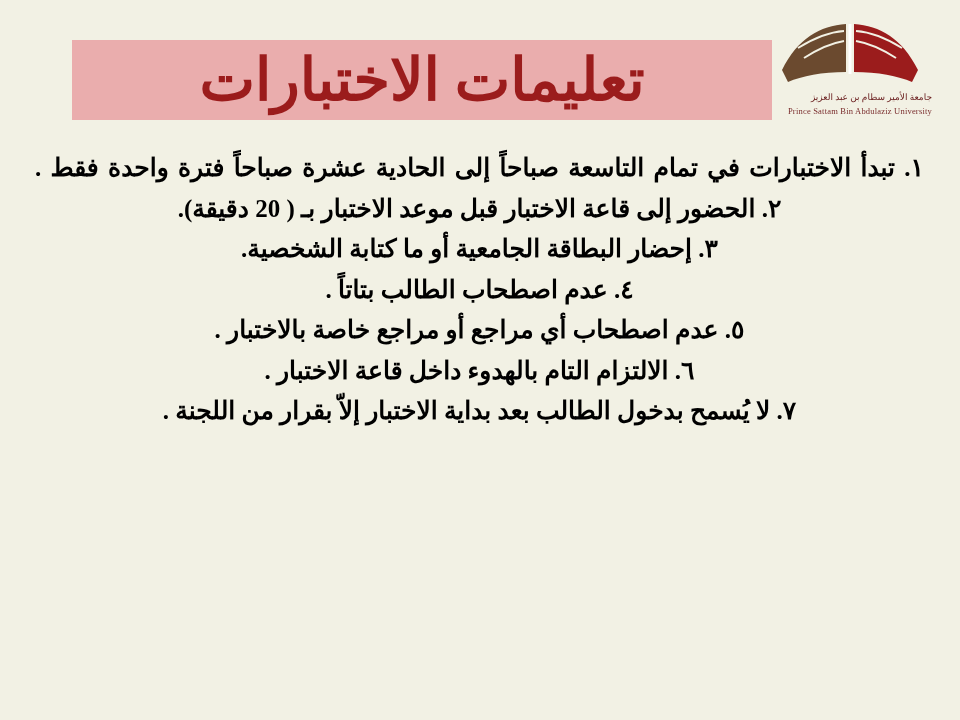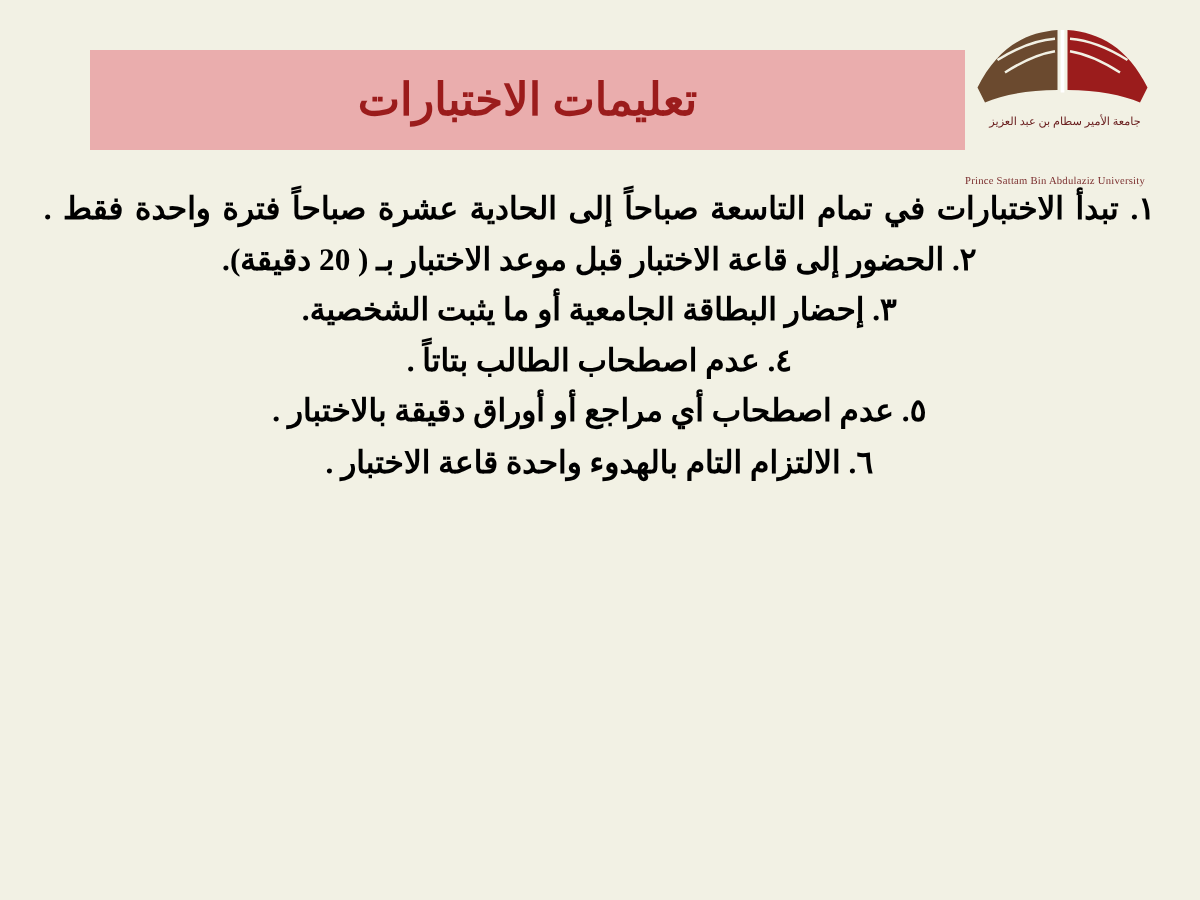--- a/index.html
+++ b/index.html
@@ -35,21 +35,21 @@
     position: absolute;
     left: 72px;
     top: 44px;
     width: 700px;
     height: 72px;
     line-height: 72px;
     text-align: center;
     color: #9b1c1c;
     font-family: "Liberation Serif", serif;
     font-weight: bold;
-    font-size: 36px;
+    font-size: 59px;
     letter-spacing: 2px;
     direction: rtl;
     white-space: nowrap;
   }
 
   
   .logo {
     position: absolute;
     right: 22px;
     top: 18px;
@@ -57,40 +57,38 @@
     height: 112px;
   }
   .logo svg {
     display: block;
   }
   .logo-caption-ar {
     position: absolute;
     right: 6px;
     top: 74px;
     width: 160px;
-    text-align: center;
     font-family: "Liberation Serif", serif;
     font-size: 9px;
     color: #6b2020;
     direction: rtl;
     white-space: nowrap;
   }
   .logo-caption-en {
     position: absolute;
     right: 6px;
     top: 88px;
     width: 160px;
-    text-align: left;
+    text-align: right;
     font-family: "Liberation Serif", serif;
     font-size: 8.5px;
     color: #7a2d2d;
     letter-spacing: 0.2px;
     white-space: nowrap;
     direction: ltr;
-    margin-top: 33px;
   }
 
   
   .content {
     position: absolute;
     left: 0;
     top: 150px;
     width: 960px;
     padding: 0 11px 0 10px;
     box-sizing: border-box;
@@ -154,28 +152,32 @@
     <li class="item-1">
       <span class="num">١.</span>
       <span>تبدأ الاختبارات في تمام التاسعة  صباحاً  إلى الحادية عشرة صباحاً فترة واحدة فقط .</span>
     </li>
     <li class="item-2">
       <span class="num">٢.</span>
       <span>الحضور إلى قاعة الاختبار قبل موعد الاختبار بـ ( 20 دقيقة).</span>
     </li>
     <li class="item-3">
       <span class="num">٣.</span>
-      <span>إحضار البطاقة الجامعية أو ما يثبت الشخصية.</span>
+      <span>إحضار البطاقة الجامعية أو ما كتابة الشخصية.</span>
     </li>
     <li class="item-4">
       <span class="num">٤.</span>
       <span>عدم اصطحاب الطالب بتاتاً .</span>
     </li>
     <li class="item-5">
       <span class="num">٥.</span>
-      <span>عدم اصطحاب أي مراجع أو أوراق دقيقة بالاختبار .</span>
+      <span>عدم اصطحاب أي مراجع أو مراجع خاصة بالاختبار .</span>
     </li>
     <li class="item-6">
       <span class="num">٦.</span>
-      <span>الالتزام التام بالهدوء واحدة قاعة الاختبار .</span>
+      <span>الالتزام التام بالهدوء داخل قاعة الاختبار .</span>
+    </li>
+    <li class="item-7">
+      <span class="num">٧.</span>
+      <span>لا يُسمح بدخول الطالب بعد بداية الاختبار إلاّ بقرار من اللجنة .</span>
     </li>
   </ol>
 </div>
 
 </body></html>

